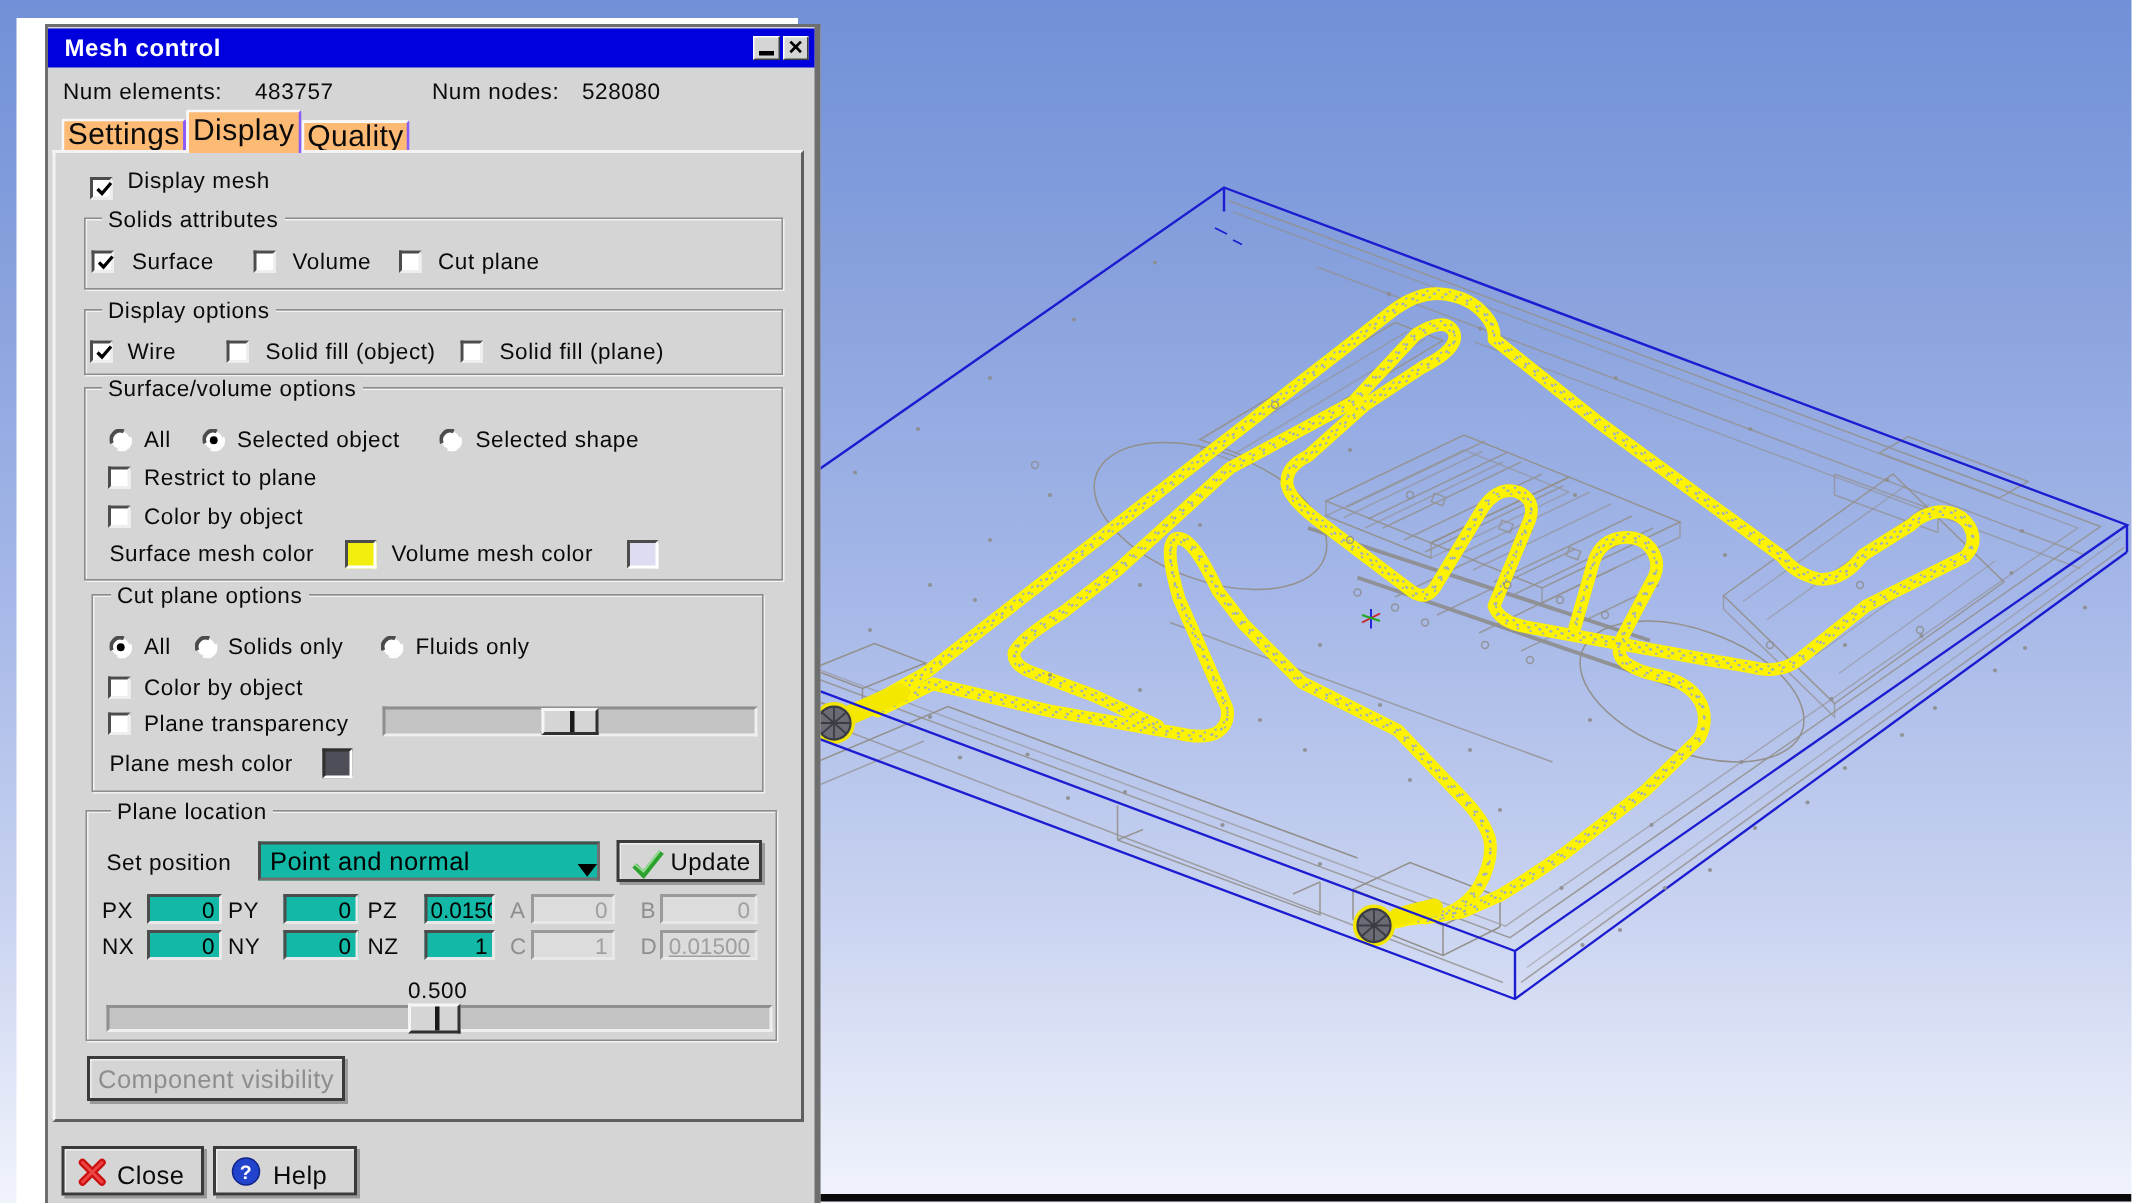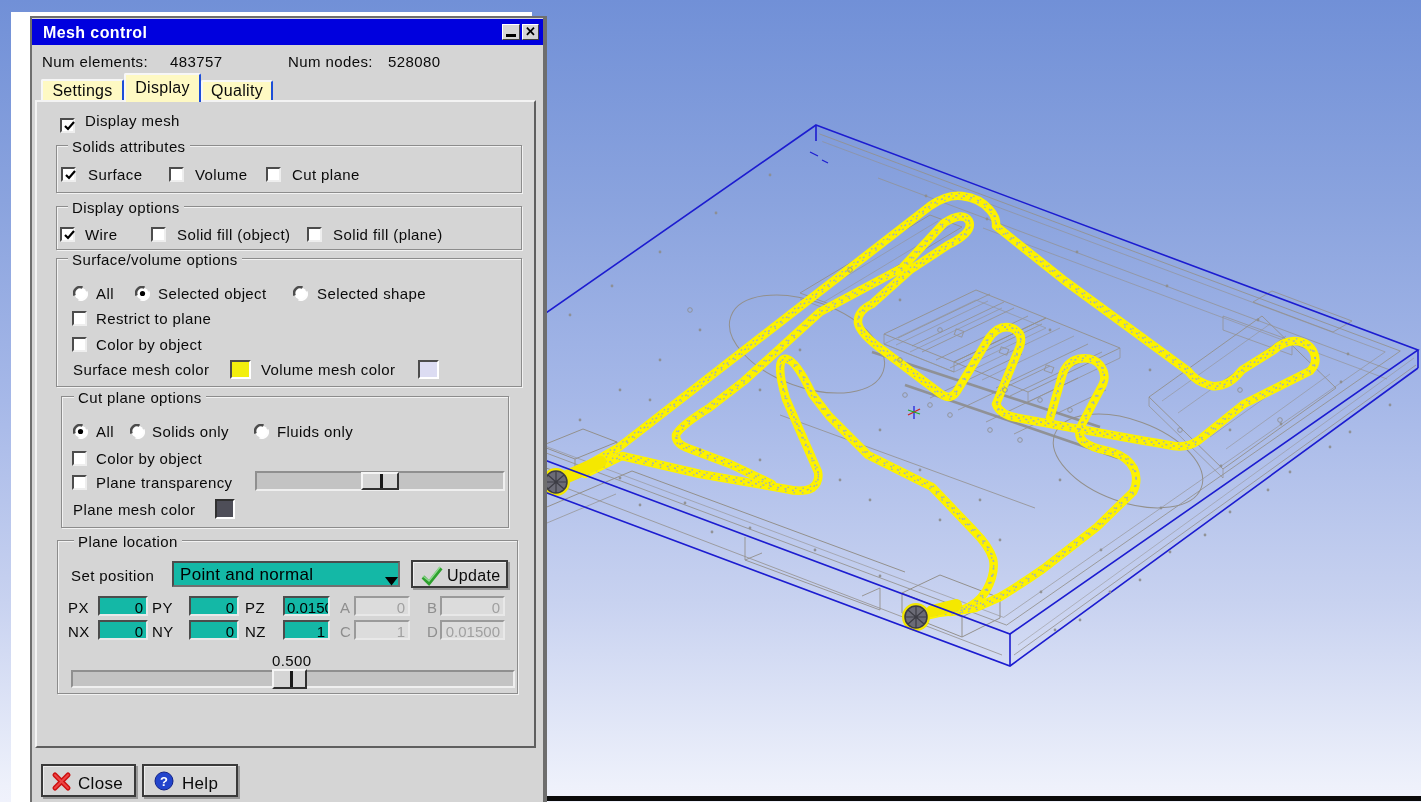--- a/index.html
+++ b/index.html
@@ -11,21 +11,21 @@
 #dlgw{left:11px;top:12px;width:521px;height:790px;background:#ffffff;}
 #dlgg{left:4px;top:4px;width:517px;height:786px;background:#d5d5d5;border:2px solid #6e6e6e;border-bottom:none;border-right-width:4px;box-sizing:border-box;margin-left:15px;}
 #title{left:0px;top:1px;width:511px;height:26px;background:#0000de;color:#fff;font-weight:bold;font-size:16px;letter-spacing:0.4px;line-height:28px;padding-left:11px;box-sizing:border-box;}
 .wbtn{background:#d5d5d5;border-top:1px solid #fff;border-left:1px solid #fff;border-right:1px solid #404040;border-bottom:1px solid #404040;box-sizing:border-box;}
 #btnmin{left:470px;top:6px;width:18px;height:16px;}
 #btnmin div{position:absolute;left:3px;bottom:2px;width:10px;height:3px;background:#000;}
 #btncls{left:490px;top:6px;width:17px;height:16px;color:#000;font-size:13px;font-weight:bold;line-height:13px;text-align:center;}
 .t13{font-size:15px;letter-spacing:0.4px;color:#0a0a0a;white-space:nowrap;}
 .gray{color:#8e8e8e;}
 
-.tab{background:#fef9c3;border-top:2px solid #f7f7f7;border-left:2px solid #f7f7f7;border-right:2px solid #1d4ed8;box-sizing:border-box;text-align:center;font-size:16px;letter-spacing:0.3px;color:#0a0a0a;border-radius:2px 2px 0 0;}
+.tab{background:#fdba74;border-top:2px solid #f7f7f7;border-left:2px solid #f7f7f7;border-right:2px solid #8b5cf6;box-sizing:border-box;text-align:center;font-size:20px;letter-spacing:0.3px;color:#0a0a0a;border-radius:2px 2px 0 0;}
 #tabpage{left:3px;top:82px;width:501px;height:648px;border-top:2px solid #f3f3f3;border-left:2px solid #f3f3f3;border-right:2px solid #5f5f5f;border-bottom:2px solid #5f5f5f;box-sizing:border-box;}
 
 .grp{border:1px solid #8c8c8c;box-shadow:1px 1px 0 #f2f2f2, inset 1px 1px 0 #f2f2f2;}
 .glab{background:#d5d5d5;padding:0 4px;font-size:15px;letter-spacing:0.4px;color:#0a0a0a;white-space:nowrap;}
 
 .cb{width:15px;height:15px;background:#fff;border-top:2px solid #4c4c4c;border-left:2px solid #4c4c4c;border-right:2px solid #eee;border-bottom:2px solid #eee;box-sizing:border-box;}
 .cb svg{position:absolute;left:-1px;top:-2px;}
 .rd{width:15px;height:15px;}
 
 .fld{background:#14b8a6;border-top:2px solid #4c4c4c;border-left:2px solid #4c4c4c;border-right:2px solid #e9e9e9;border-bottom:2px solid #e9e9e9;box-sizing:border-box;font-size:15px;color:#000;text-align:right;padding:1px 3px 0 0;overflow:hidden;white-space:nowrap;}
@@ -370,20 +370,21 @@
    <div class="fld fldd ab" style="left:322px;top:602px;width:56px;height:20px;">1</div>
    <div class="ab t13 gray" style="left:395px;top:605px;">D</div>
    <div class="fld fldd ab" style="left:408px;top:602px;width:65px;height:20px;text-align:right;padding-left:2px;text-decoration:underline;">0.01500</div>
 
    <div class="ab t13" style="left:240px;top:634px;">0.500</div>
    <div class="trough ab" style="left:39px;top:652px;width:444px;height:18px;"></div>
    <div class="hndl ab" style="left:240px;top:651px;width:35px;height:20px;">
           <div class="hline" style="left:16px;"></div>
         </div>
 
+   <div class="btn ab" style="left:26px;top:686px;width:172px;height:30px;color:#8e8e8e;text-align:center;line-height:27px;">Component visibility</div>
 
    <div class="btn ab" style="left:9px;top:746px;width:95px;height:33px;">
           <svg width="22" height="22" style="position:absolute;left:8px;top:5px;">
             <path d="M4 4 L17 17 M17 4 L4 17" stroke="#cc1111" stroke-width="5" stroke-linecap="round"></path>
             <path d="M4 4 L17 17 M17 4 L4 17" stroke="#ee4444" stroke-width="2" stroke-linecap="round"></path>
           </svg>
           <span style="position:absolute;left:35px;top:8px;">Close</span>
         </div>
    <div class="btn ab" style="left:110px;top:746px;width:96px;height:33px;">
           <svg width="22" height="22" style="position:absolute;left:10px;top:5px;">

